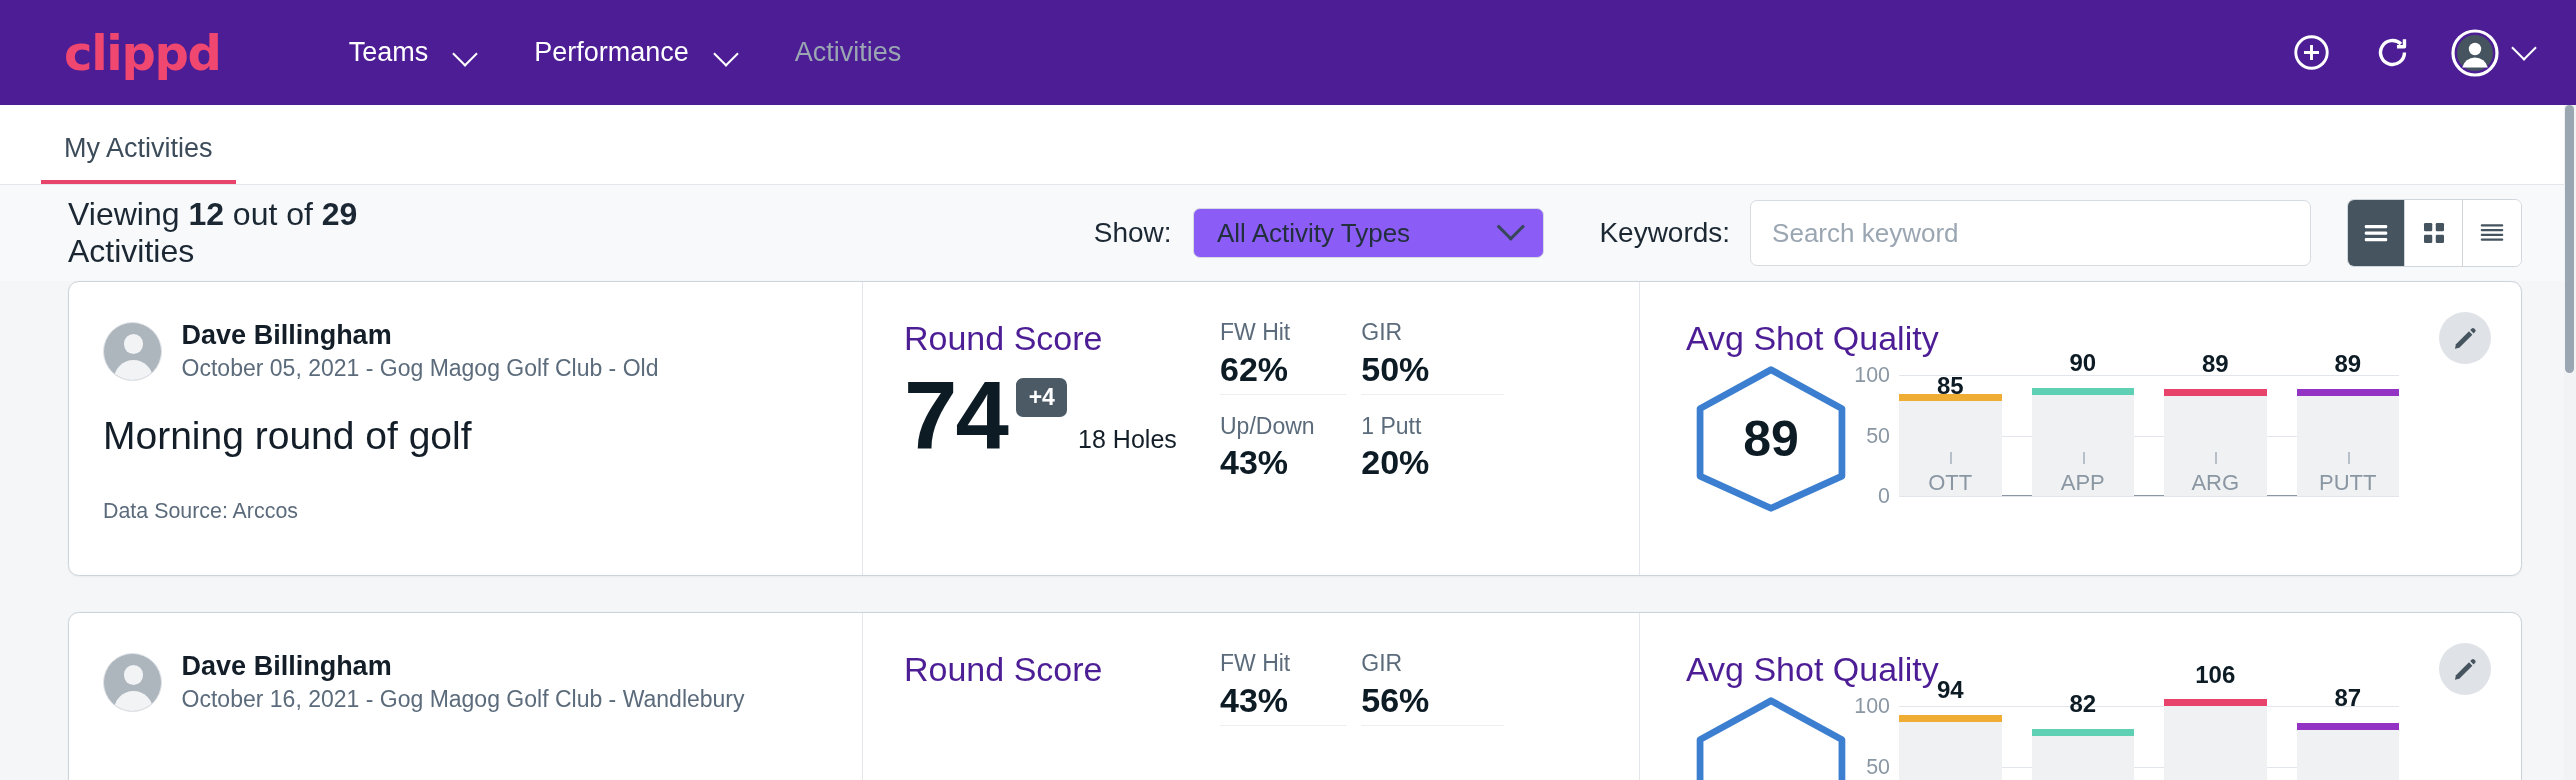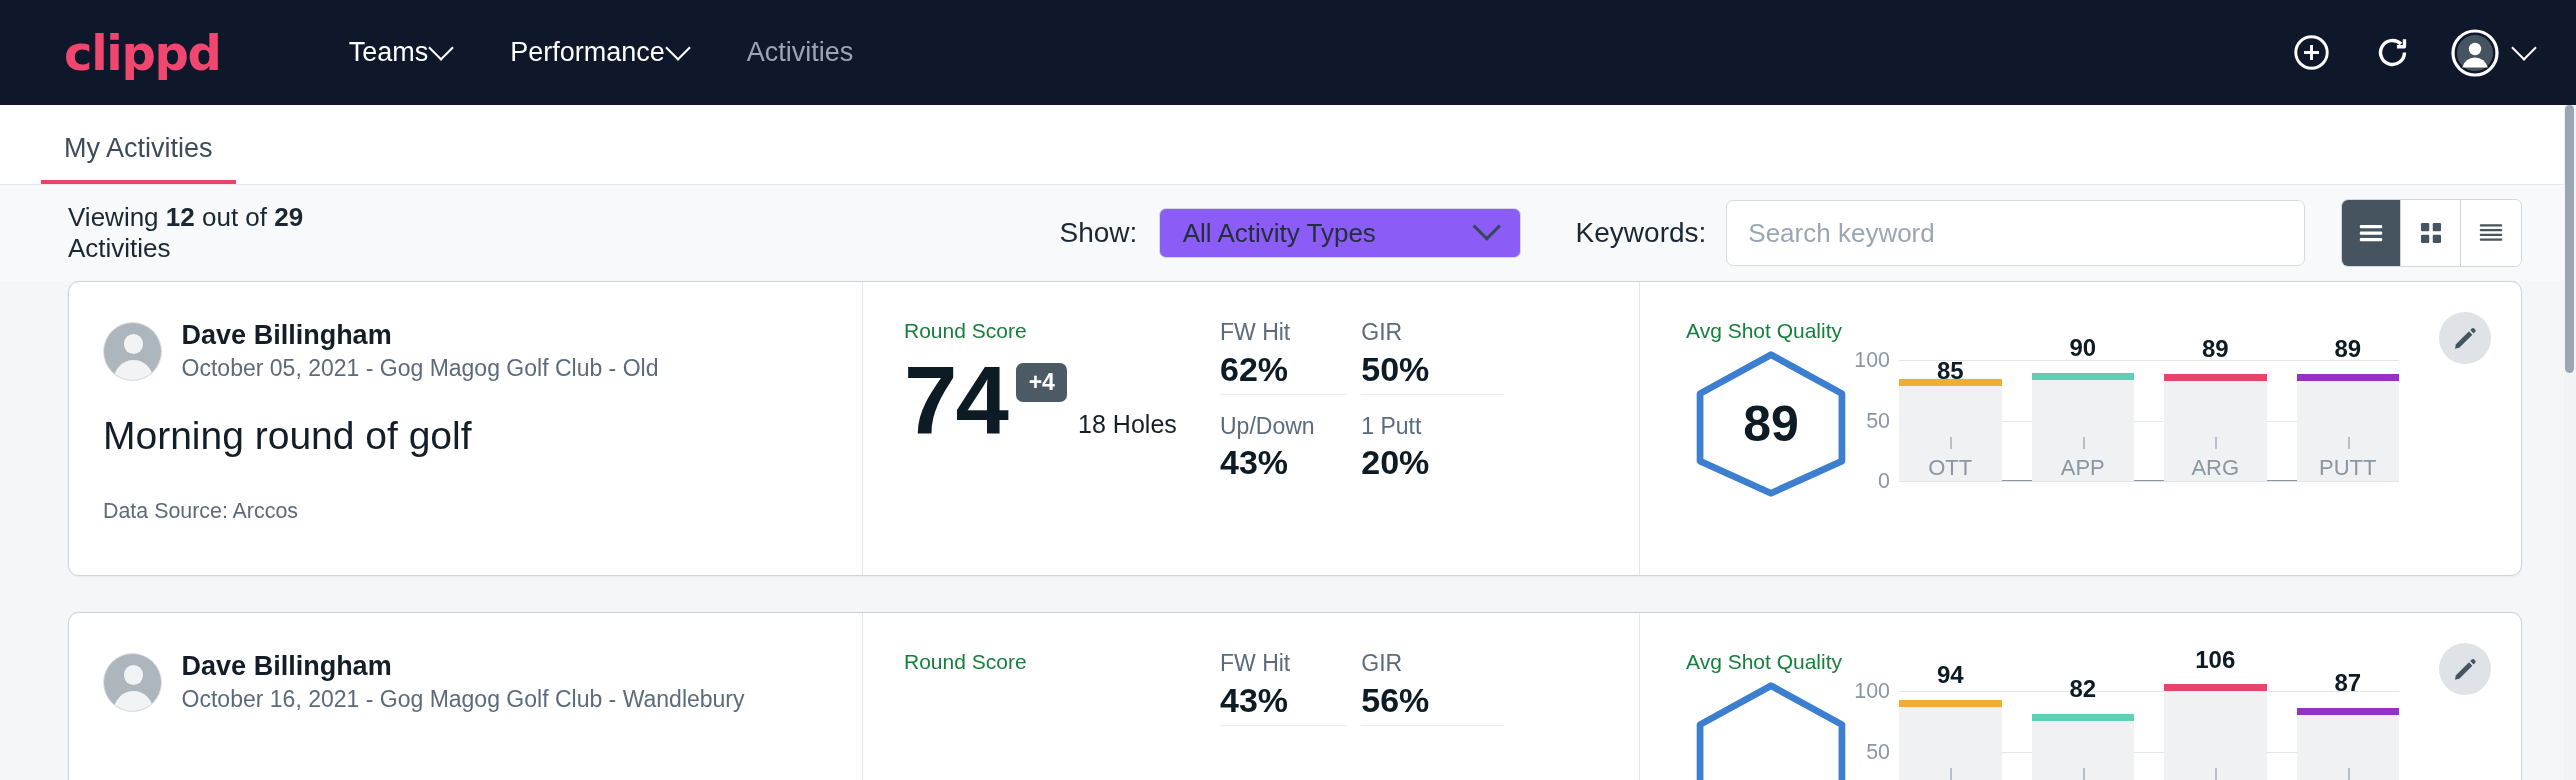--- a/index.html
+++ b/index.html
@@ -6,36 +6,36 @@
   html, body {
     width: 2576px; height: 780px;
     font-family: "Liberation Sans", sans-serif;
     background: #f4f6f8;
     overflow: hidden;
   }
 
   
   .navbar {
     height: 105px;
-    background: #0f172a;
+    background: #4c1d95;
     display: flex;
     align-items: center;
     padding: 0 43px 0 64px;
   }
   .logo {
     color: #ef476f;
     font-size: 48px;
     font-weight: 700;
     letter-spacing: -1.3px;
     margin-right: 98px;
     font-family: "DejaVu Sans", sans-serif;
   }
   .nav-links { display: flex; align-items: center; gap: 0; flex: 1; }
   .nav-item {
-    display: flex; align-items: center; gap: 4px;
+    display: flex; align-items: flex-end; gap: 28px;
     color: #ffffff;
     font-size: 27px;
     padding: 0 30px;
     cursor: pointer;
     white-space: nowrap;
   }
   .nav-item.muted { color: #9aa6b2; }
   .chev {
     width: 18px; height: 18px;
     border-right: 2.7px solid currentColor;
@@ -71,21 +71,21 @@
   .tab.active { border-bottom-color: #e8436b; }
 
   
   .filterbar {
     height: 96px;
     display: flex;
     align-items: center;
     padding: 0 54px 0 68px;
     background: #f7f9fa;
   }
-  .viewing { font-size: 26px; color: #1b2733; }
+  .viewing { font-size: 32px; color: #1b2733; }
   .viewing b { font-weight: 700; }
   .spacer-a { width: 784px; }
   .show-label { font-size: 28px; color: #1b2733; margin-right: 21.4px; }
   .select {
     width: 405px; height: 50px;
     background: #8b5cf6;
     border: 0.9px solid #d5dbe1;
     border-radius: 7.1px;
     display: flex; align-items: center;
     padding: 0 23px;
@@ -165,21 +165,21 @@
     content: ""; position: absolute;
     width: 39px; height: 27px; border-radius: 19.6px 19.6px 0 0;
     background: #f1f3f5; left: 9.8px; top: 37px;
   }
   .who-name { font-size: 27px; font-weight: 700; color: #131e29; line-height: 1.25; }
   .who-sub { font-size: 23px; color: #5b6b7b; line-height: 1.35; }
   .card-title { font-size: 39px; color: #131e29; margin-top: 30px; font-weight: 400; }
   .card-src { font-size: 21.4px; color: #5b6b7b; margin-top: 41px; }
 
   .col-score { width: 357px; padding: 37px 0 0 41px; }
-  .blk-label { font-size: 21px; color: #15803d; }
+  .blk-label { font-size: 34px; color: #4c1d95; }
   .score-row { display: flex; align-items: flex-end; margin-top: 14.3px; }
   .score-big {
     font-size: 96px; font-weight: 700; color: #0d1b25;
     line-height: 0.92; letter-spacing: -1.8px;
   }
   .badge {
     background: #4c5a66; color: #fff;
     font-size: 23px; font-weight: 700;
     border-radius: 7.1px;
     padding: 6.2px 12.5px;

